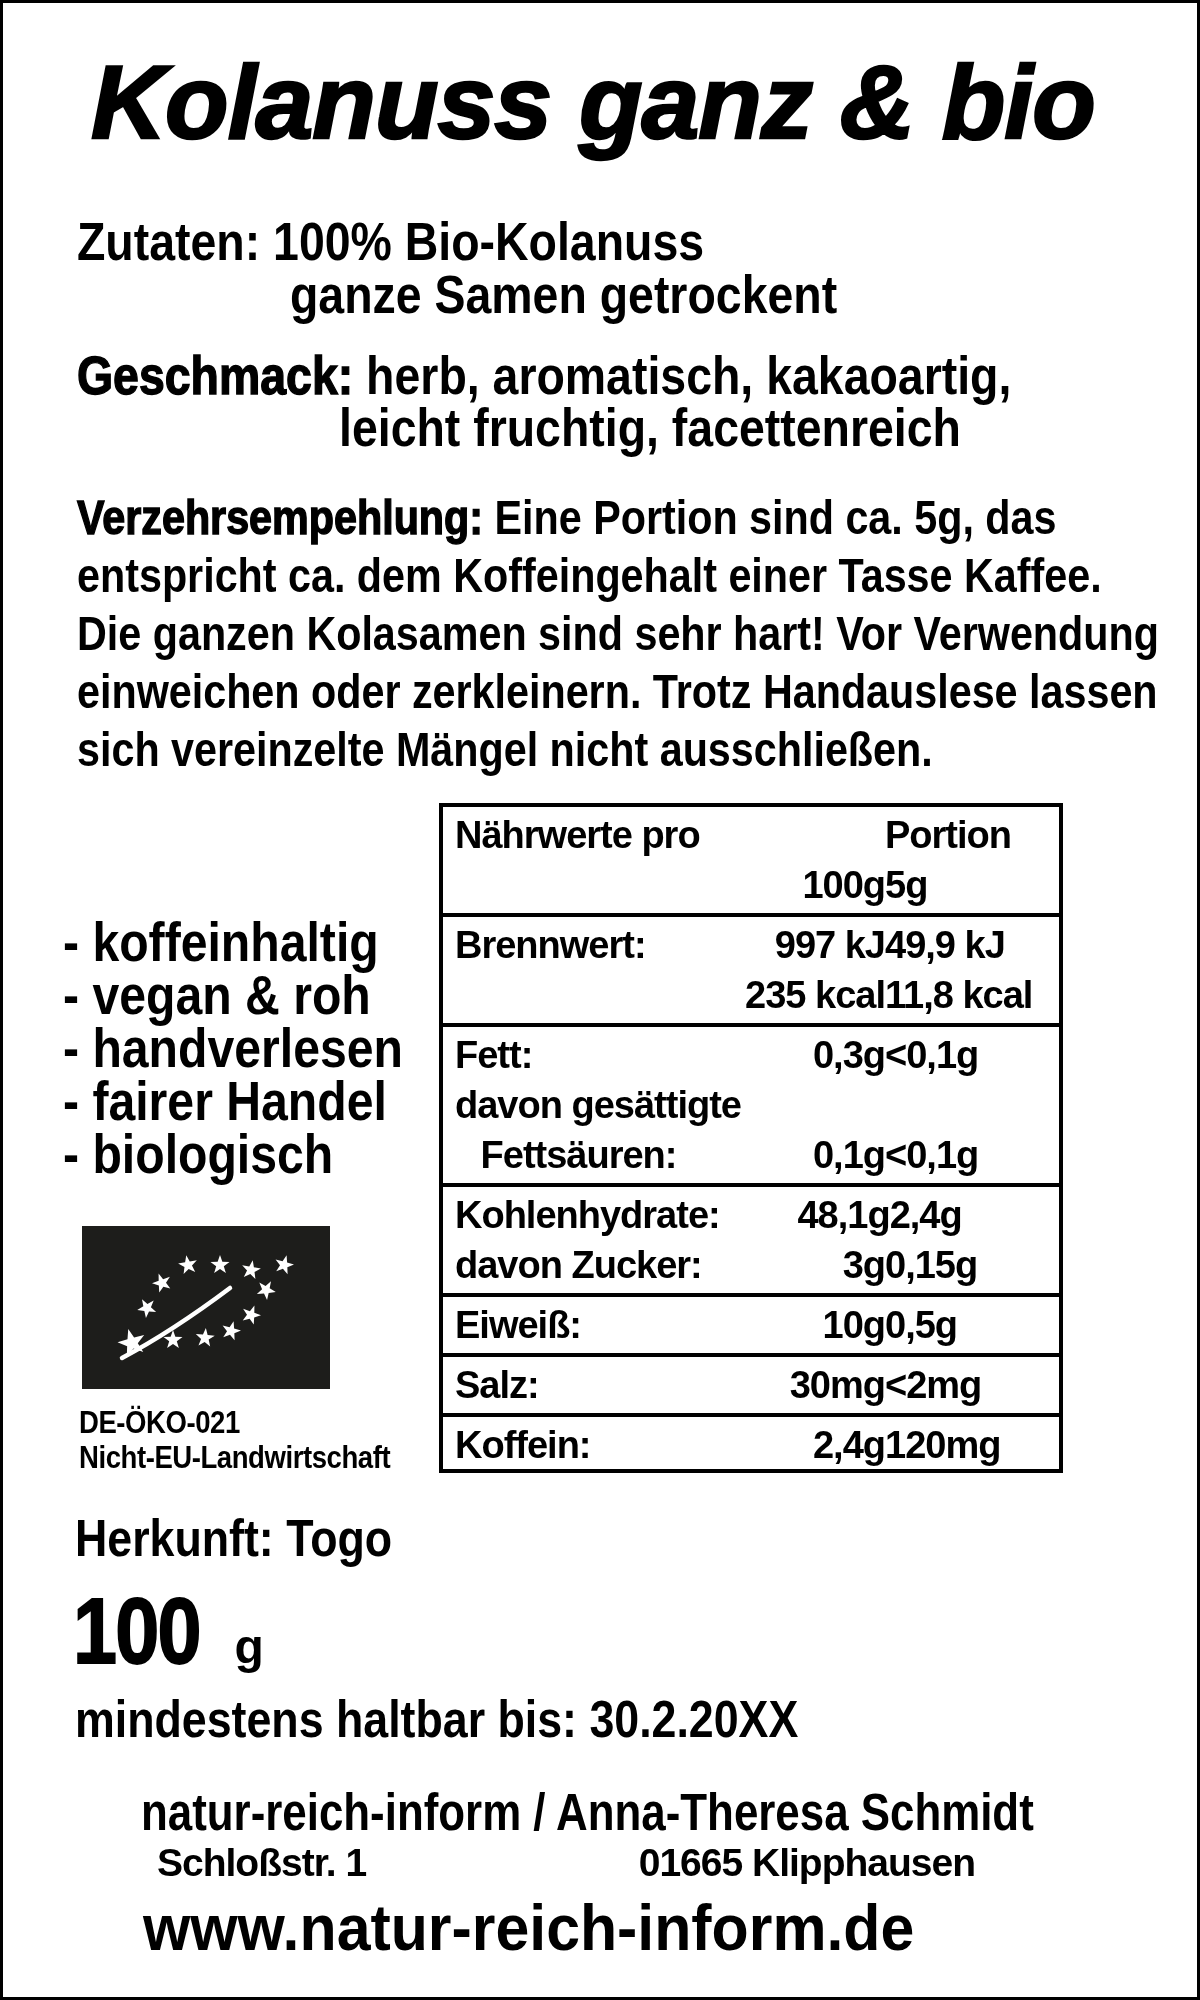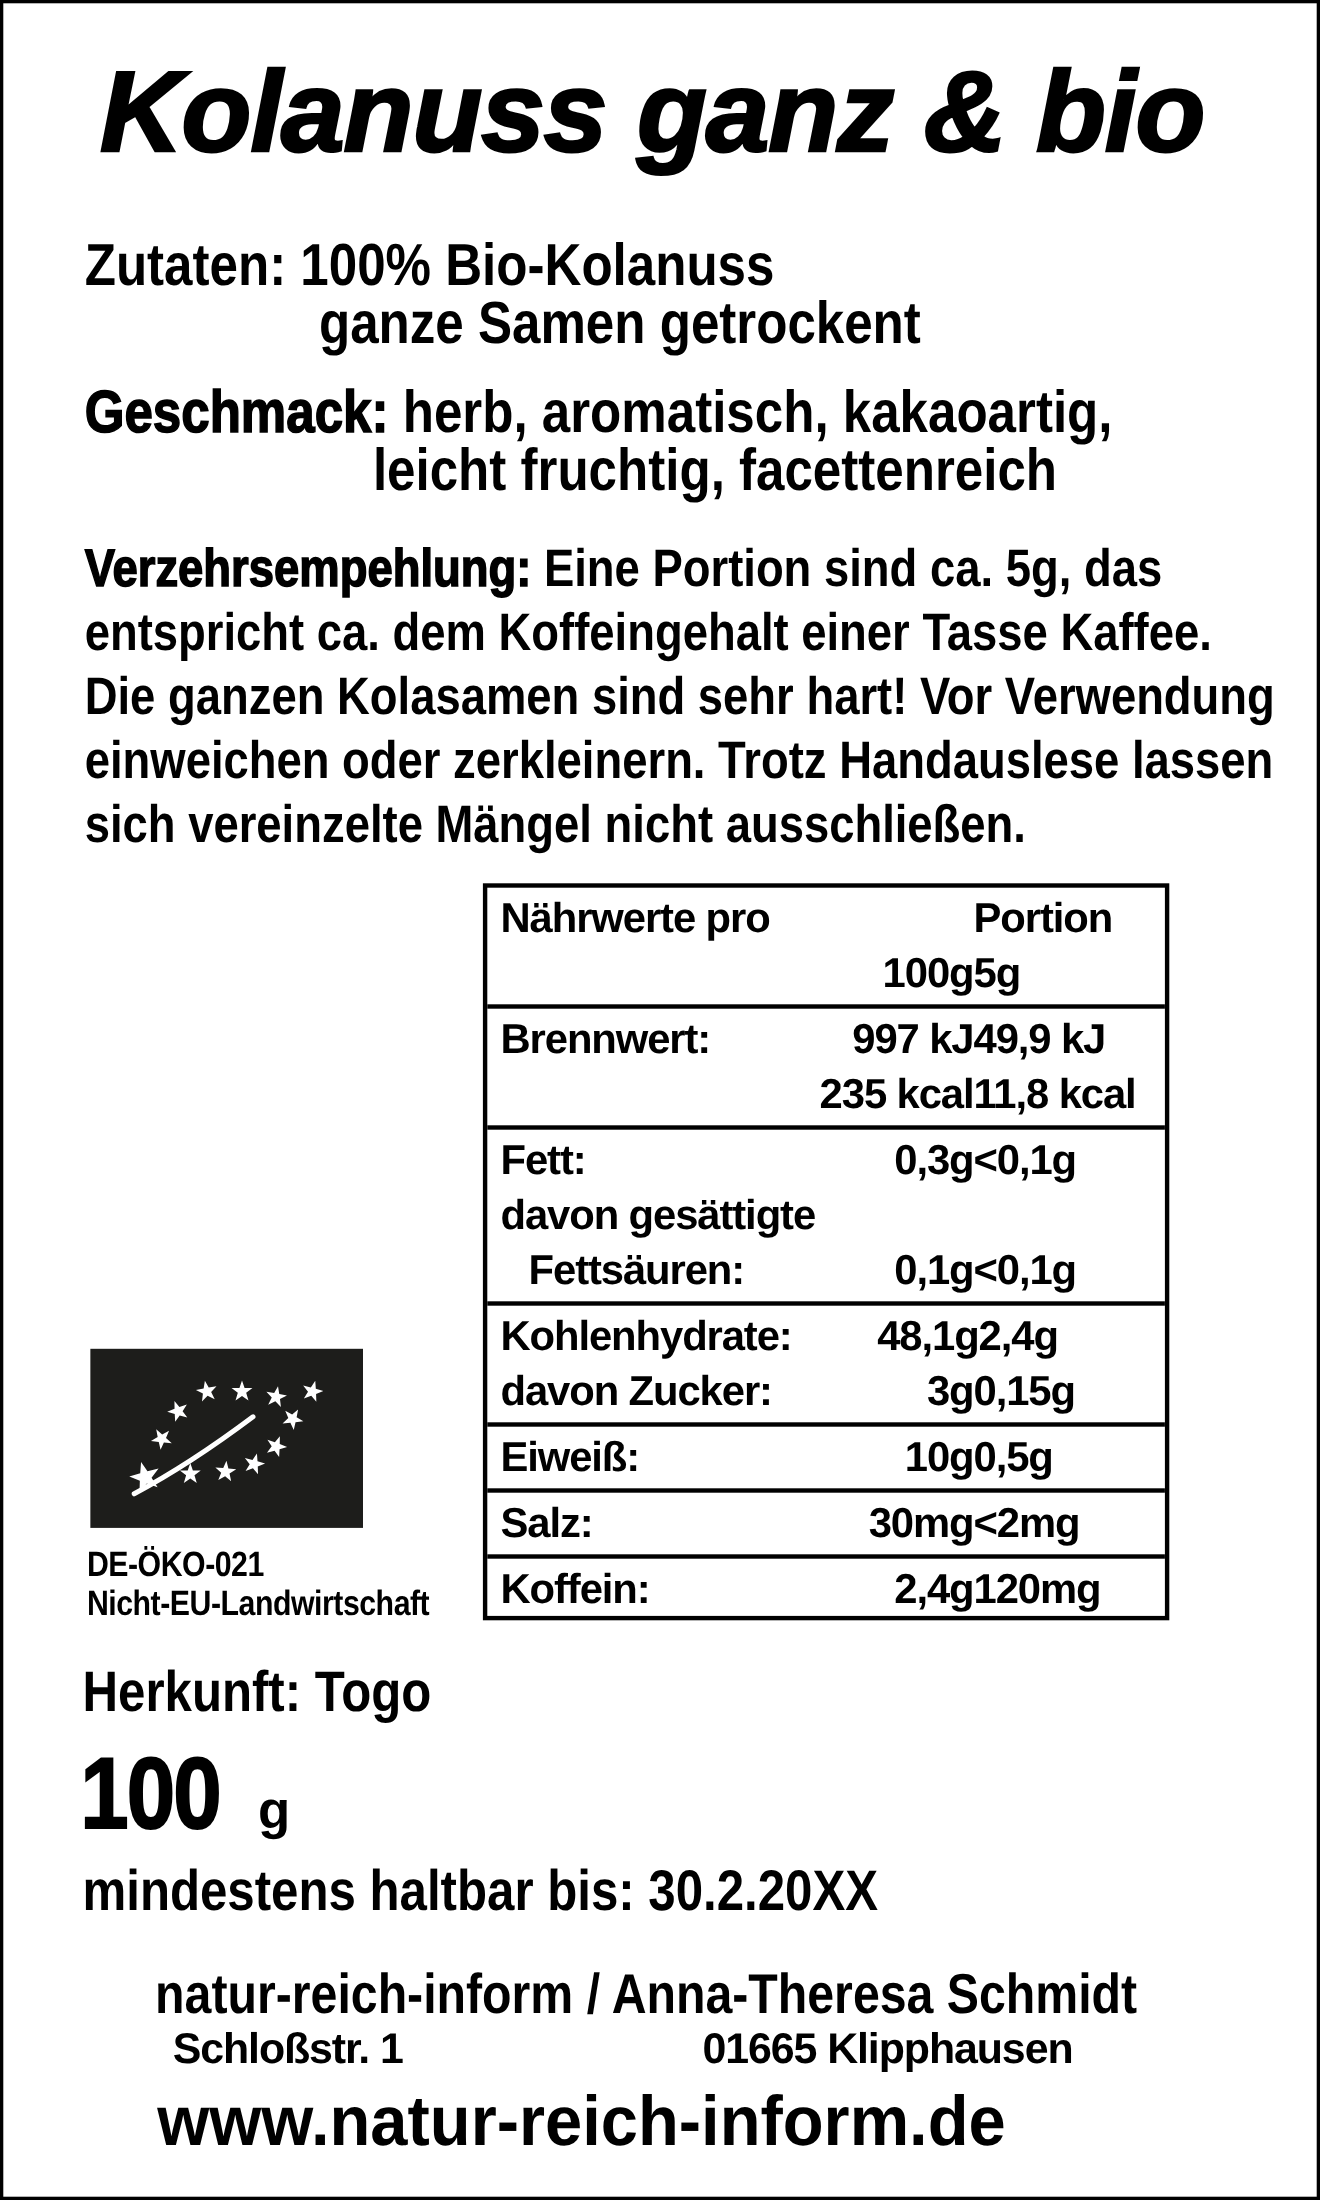--- a/index.html
+++ b/index.html
@@ -91,20 +91,27 @@
   </div>
 
   <div class="abs consumption block">
     <div class="cond"><span class="xbold">Verzehrsempehlung:</span><span> Eine Portion sind ca. 5g, das</span></div>
     <div><span class="cond">entspricht ca. dem Koffeingehalt einer Tasse Kaffee.</span></div>
     <div><span class="cond">Die ganzen Kolasamen sind sehr hart! Vor Verwendung</span></div>
     <div><span class="cond">einweichen oder zerkleinern. Trotz Handauslese lassen</span></div>
     <div><span class="cond">sich vereinzelte Mängel nicht ausschließen.</span></div>
   </div>
 
+  <ul class="abs features block">
+    <li><span class="cond">- koffeinhaltig</span></li>
+    <li><span class="cond">- vegan &amp; roh</span></li>
+    <li><span class="cond">- handverlesen</span></li>
+    <li><span class="cond">- fairer Handel</span></li>
+    <li><span class="cond">- biologisch</span></li>
+  </ul>
 
   <div class="abs nt">
     <div class="nt-section">
       <div class="nt-row">
         <span class="nt-c1">Nährwerte pro</span>
         <span class="nt-c3">Portion</span>
       </div>
       <div class="nt-row">
         <span class="nt-c1"></span>
         <span class="nt-c2">100g</span>

